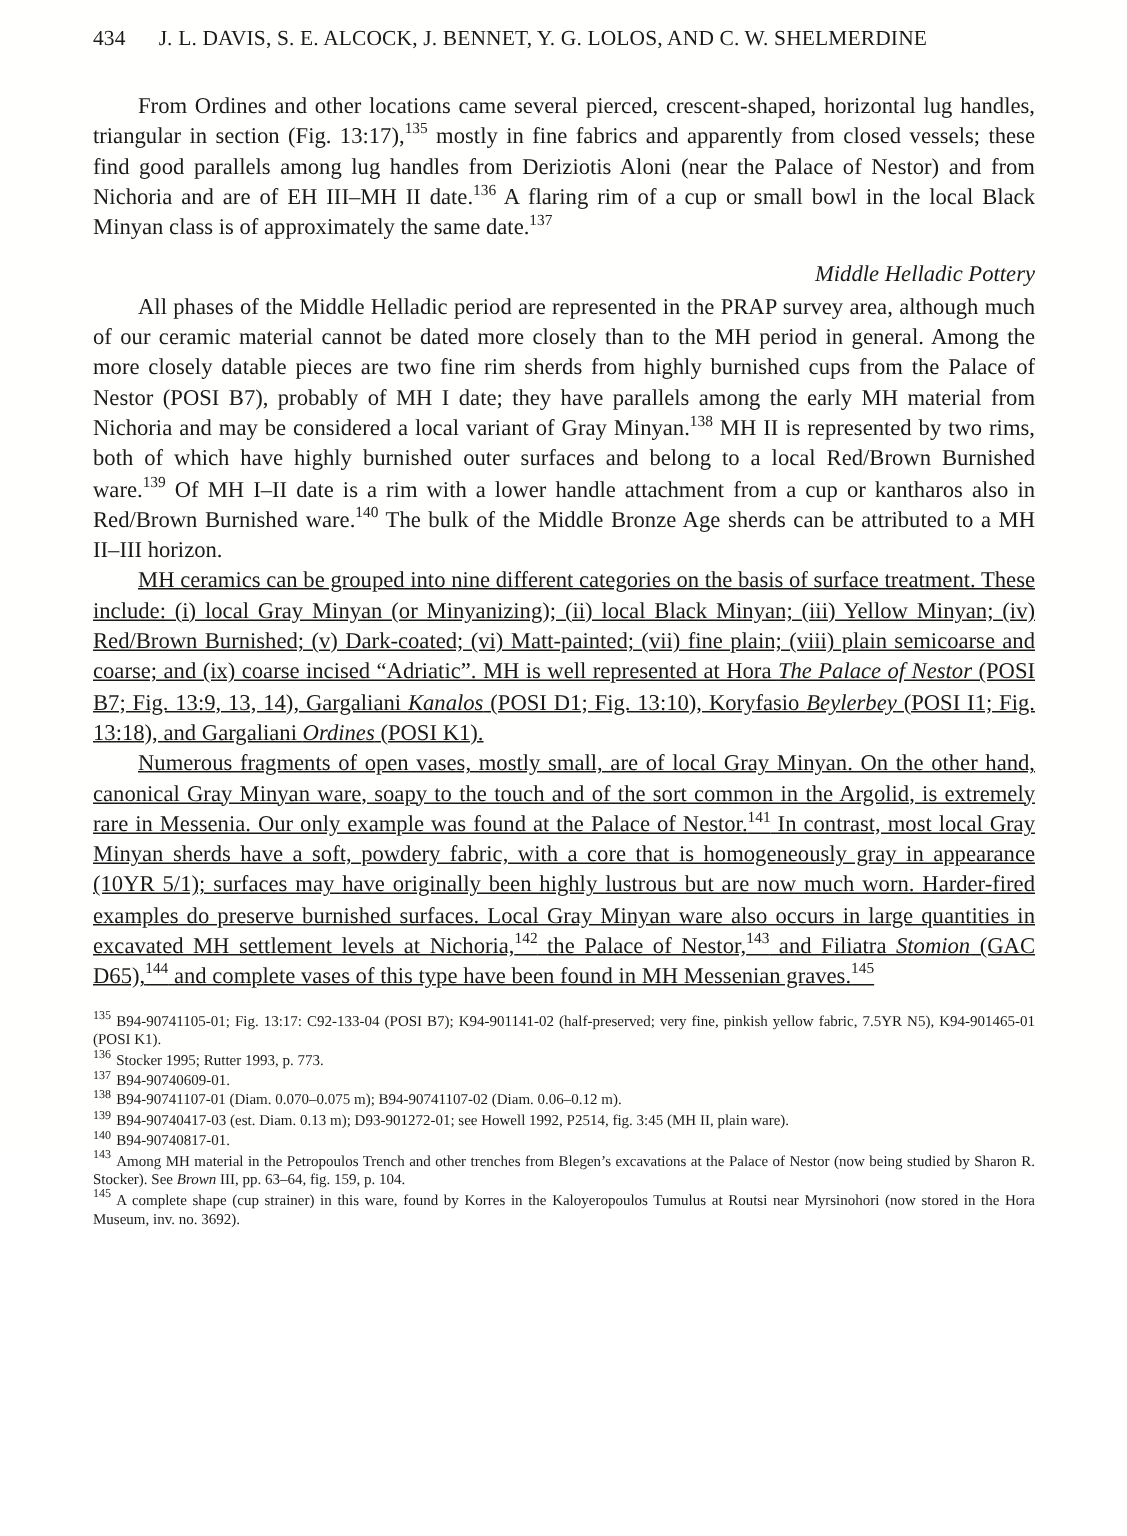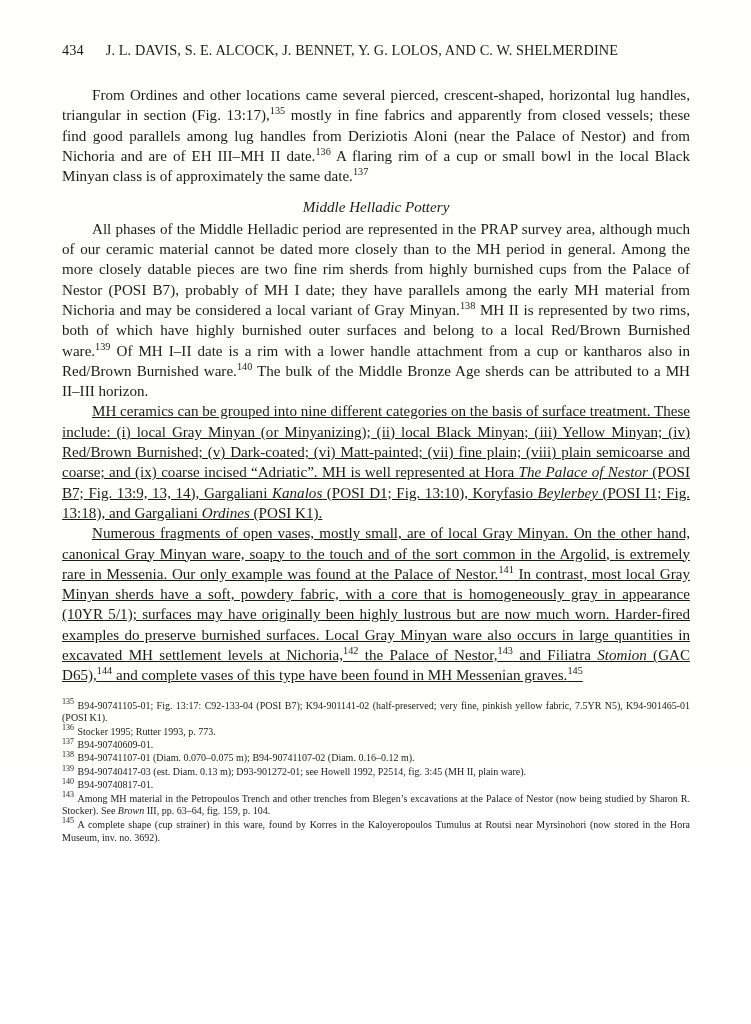--- a/index.html
+++ b/index.html
@@ -12,21 +12,21 @@
     height: 1024px;
     font-family: "Liberation Serif", serif;
     color: #1a1a1a;
     -webkit-font-smoothing: antialiased;
   }
   .page {
     position: relative;
     width: 751px;
     height: 768px;
     box-sizing: border-box;
-    padding: 42px 62px 20px 62px;
+    padding: 18px 62px 20px 62px;
     background: #fffffe;
   }
   .running-head {
     font-size: 14.3px;
     letter-spacing: 0.1px;
     margin-bottom: 26px;
     white-space: nowrap;
   }
   .running-head .folio {
     margin-right: 22px;
@@ -48,21 +48,21 @@
   }
   p.para + p.para {
     margin-top: 0;
     text-decoration: underline;
   }
   h2.subhead {
     font-style: italic;
     font-weight: normal;
     font-size: 15.1px;
     margin: 11px 0 1px 0;
-    text-align: center;
+    text-align: right;
     text-indent: 0;
   }
   sup {
     font-size: 0.68em;
     vertical-align: super;
     line-height: 0;
   }
   i, .ital {
     font-style: italic;
   }
@@ -117,21 +117,21 @@
   <div class="rule"></div>
 
   <div class="notes">
 
     <p class="note"><span class="num">135</span><span>B94-90741105-01; Fig. 13:17: C92-133-04 (POSI B7); K94-901141-02 (half-preserved; very fine, pinkish yellow fabric, 7.5YR N5), K94-901465-01 (POSI K1).</span></p>
 
     <p class="note"><span class="num">136</span><span>Stocker 1995; Rutter 1993, p. 773.</span></p>
 
     <p class="note"><span class="num">137</span><span>B94-90740609-01.</span></p>
 
-    <p class="note"><span class="num">138</span><span>B94-90741107-01 (Diam. 0.070–0.075 m); B94-90741107-02 (Diam. 0.16–0.12 m).</span></p>
+    <p class="note"><span class="num">138</span><span>B94-90741107-01 (Diam. 0.070–0.075 m); B94-90741107-02 (Diam. 0.06–0.12 m).</span></p>
 
     <p class="note"><span class="num">139</span><span>B94-90740417-03 (est. Diam. 0.13 m); D93-901272-01; see Howell 1992, P2514, fig. 3:45 (MH II, plain ware).</span></p>
 
     <p class="note"><span class="num">140</span><span>B94-90740817-01.</span></p>
 
 
 
     <p class="note"><span class="num">143</span><span>Among MH material in the Petropoulos Trench and other trenches from Blegen’s excavations at the Palace of Nestor (now being studied by Sharon R. Stocker).  See </span><i>Brown</i><span> III, pp. 63–64, fig. 159, p. 104.</span></p>
 
 

